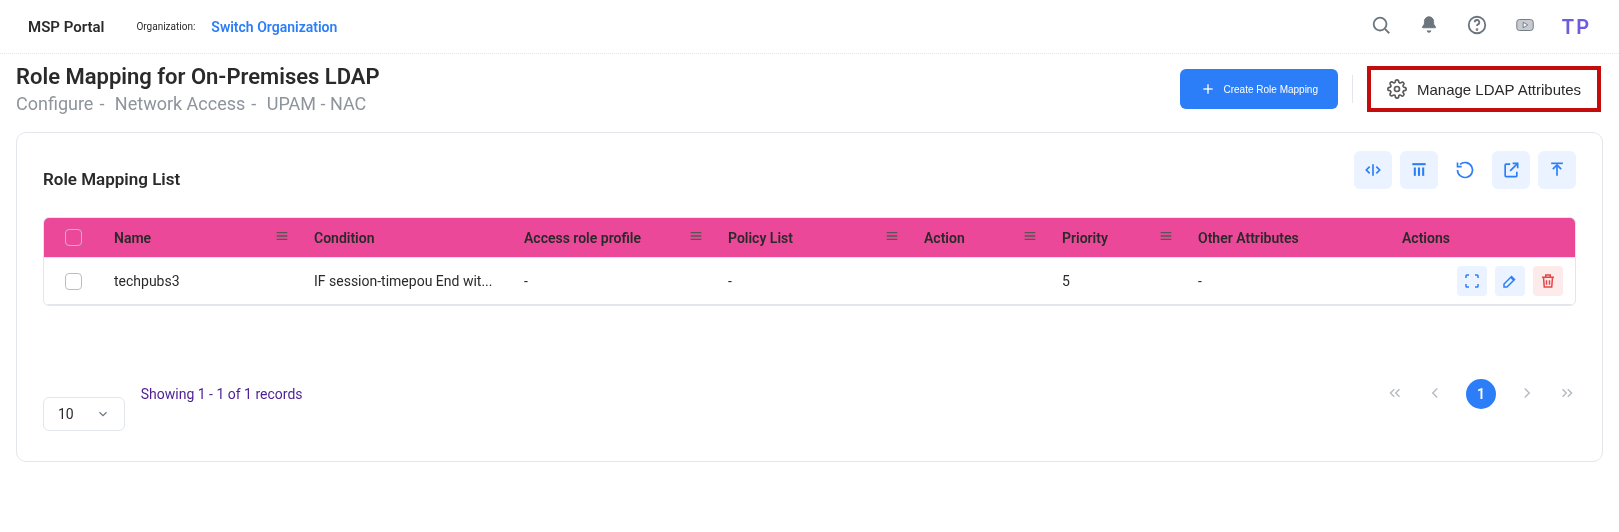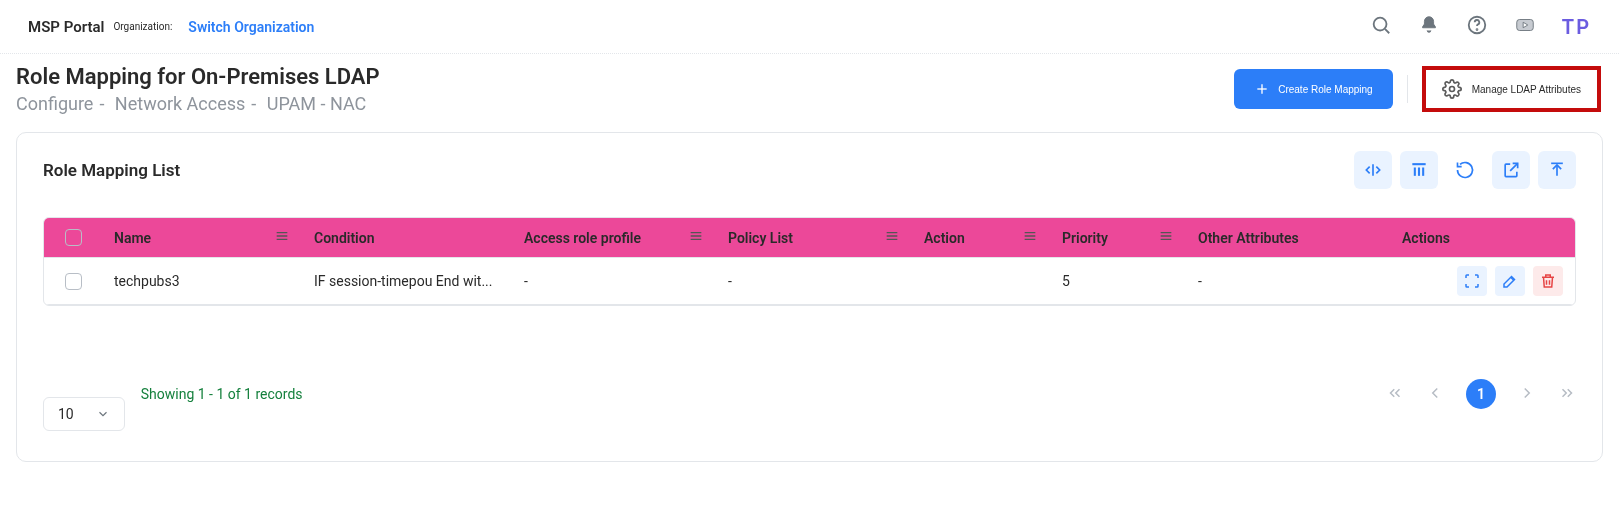--- a/index.html
+++ b/index.html
@@ -12,39 +12,39 @@
     --red: #e64545;
     --red-box: #c40c0c;
     --purple: #6b5ce0;
     --icon-gray: #6c757d;
     font-family: -apple-system, BlinkMacSystemFont, "Segoe UI", Roboto, "Helvetica Neue", Arial, sans-serif;
   }
   * { box-sizing: border-box; }
   body { margin:0; background:#fff; color:var(--text); font-size:14px; width:1619px;}
   
   .topbar { display:flex; align-items:center; padding:14px 28px 14px 28px; border-bottom:1px dotted var(--border); }
-  .brand { font-weight:600; font-size:15px; margin-right:9px;}
+  .brand { font-weight:600; font-size:15px; margin-right:32px;}
   .org-label { font-weight:400; font-size:10px; margin-right:16px;}
   .org-link  { color:var(--primary-blue); font-weight:600; cursor:pointer;}
   .topbar-right { margin-left:auto; display:flex; align-items:center; gap:26px; }
   .top-icon svg { width:22px; height:22px; stroke:var(--icon-gray); }
   .avatar { font-weight:600; letter-spacing:2px; font-size:20px; color:var(--purple); }
   
   .page-header { display:flex; align-items:center; padding:10px 18px 18px 16px; }
   .page-titles h1 { margin:0; font-size:22px; font-weight:600;}
   .crumbs { color:var(--muted); font-size:18px; margin-top:4px;}
   .crumbs .sep { margin:0 6px;}
   .header-actions { margin-left:auto; display:flex; align-items:center; gap:14px;}
   .btn-primary { background:var(--primary-blue); color:#fff; border:none; border-radius:6px; padding:12px 20px; font-size:10px; font-weight:500; display:flex; align-items:center; gap:8px; cursor:pointer;}
   .vline { width:1px; height:28px; background:var(--border);}
-  .btn-ghost { background:#fff; border:4px solid var(--red-box); border-radius:0; padding:9px 16px; font-size:10px; font-weight:500; display:flex; align-items:center; gap:10px; cursor:pointer; color:#2a2a2a;}
+  .btn-ghost { background:#fff; border:4px solid var(--red-box); border-radius:0; padding:9px 16px; font-size:15px; font-weight:500; display:flex; align-items:center; gap:10px; cursor:pointer; color:#2a2a2a;}
   .btn-ghost svg { width:20px; height:20px; stroke:#5b5b5b; }
   
   .card { margin:0 16px 16px 16px; border:1px solid var(--border); border-radius:10px; padding:18px 26px 30px 26px; background:#fff; min-height:330px; display:flex; flex-direction:column;}
-  .card-head { display:flex; align-items:center; margin-bottom:28px;}
+  .card-head { display:flex; align-items:flex-end; margin-bottom:28px;}
   .card-title { font-size:17px; font-weight:600;}
   .tool-row { margin-left:auto; display:flex; gap:8px;}
   .tool { width:38px; height:38px; border-radius:6px; display:flex; align-items:center; justify-content:center; background:var(--light-blue-bg); cursor:pointer;}
   .tool.plain { background:transparent;}
   .tool svg { width:20px; height:20px; stroke:var(--primary-blue); }
   
   .tbl { border:1px solid var(--border); border-radius:6px; overflow:hidden;}
   .row { display:flex; align-items:center; min-height:38px; }
   .hdr { background:#ec4899; border-bottom:1px solid var(--border);}
   .datarow { border-bottom:1px solid var(--border);}
@@ -64,21 +64,21 @@
   input[type=checkbox]{ width:17px; height:17px; border-radius:4px; border:1px solid #b8bec6; appearance:none; cursor:pointer;}
   .row-actions { margin-left:auto; display:flex; gap:8px;}
   .ra { width:30px; height:30px; border-radius:4px; display:flex; align-items:center; justify-content:center; background:var(--light-blue-bg); cursor:pointer;}
   .ra svg { width:18px; height:18px; stroke:var(--primary-blue);}
   .ra.del { background:#fdeaea;}
   .ra.del svg { stroke:var(--red);}
   
   .tfoot { display:flex; align-items:center; margin-top:auto; padding-top:16px;}
   .page-size { border:1px solid var(--border); border-radius:6px; padding:8px 14px; display:flex; align-items:center; gap:22px; cursor:pointer;margin-top:40px;}
   .page-size svg { width:14px; height:14px; stroke:#6c757d;}
-  .records { margin-left:16px; color:#15803d;}
+  .records { margin-left:16px; color:#4c1d95;}
   .pager { margin-left:auto; display:flex; align-items:center; gap:22px; color:#b6bcc4;}
   .pg { cursor:pointer; }
   .pg svg { width:18px; height:18px; stroke:#b6bcc4;}
   .pg.cur { width:30px; height:30px; border-radius:50%; background:var(--primary-blue); color:#fff; display:flex; align-items:center; justify-content:center; font-weight:600;}
 </style>
 </head>
 <body>
 
 <div class="topbar">
   <span class="brand">MSP Portal</span>

